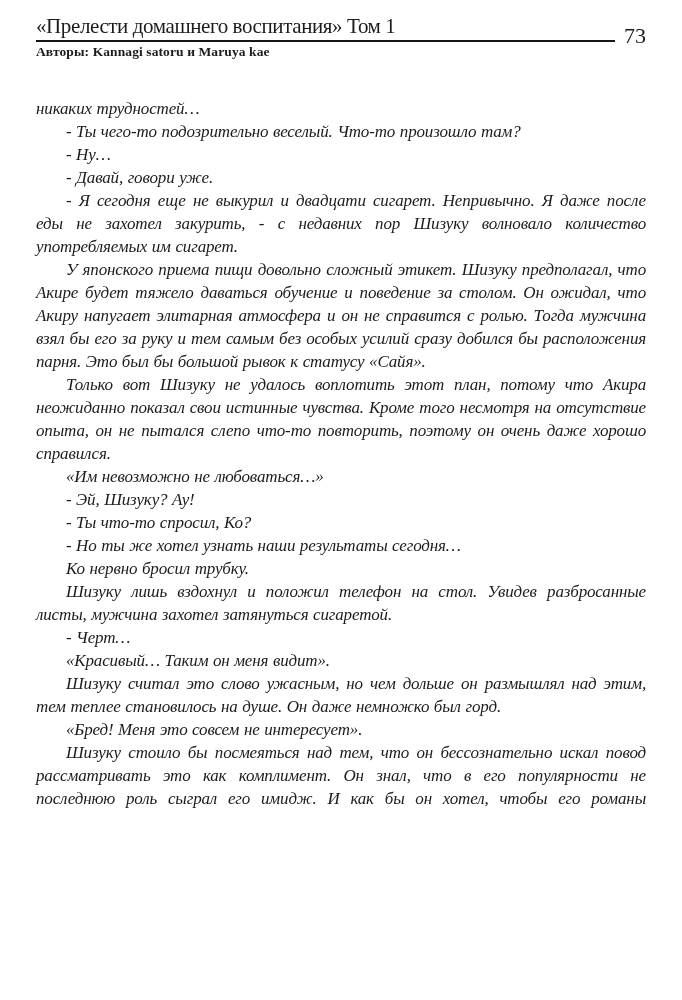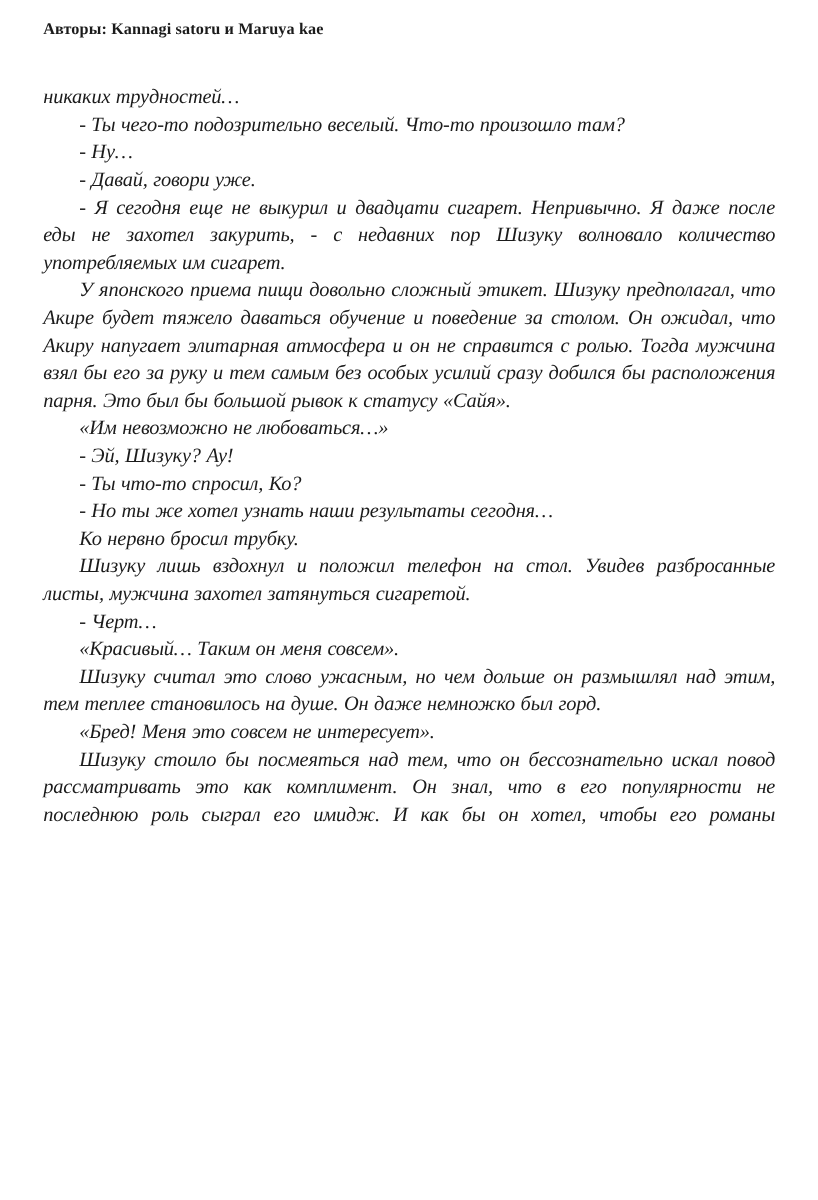--- a/index.html
+++ b/index.html
@@ -63,36 +63,43 @@
   }
   .content p.no-indent { text-indent: 0; }
   .content p.justify-last { text-align-last: justify; }
 </style>
 </head>
 <body>
 
 <div class="page">
 
   <div class="header">
+    <div class="header-row">
+      <div class="title-wrap">
+        <div class="page-title">«Прелести домашнего воспитания» Том 1</div>
+      </div>
+      <div class="page-number">73</div>
+    </div>
     <div class="authors">Авторы: Kannagi satoru и Maruya kae</div>
   </div>
 
   <div class="content">
     <p class="no-indent">никаких трудностей…</p>
     <p>- Ты чего-то подозрительно веселый. Что-то произошло там?</p>
     <p>- Ну…</p>
     <p>- Давай, говори уже.</p>
     <p>- Я сегодня еще не выкурил и двадцати сигарет. Непривычно. Я даже после еды не захотел закурить, - с недавних пор Шизуку волновало количество употребляемых им сигарет.</p>
     <p>У японского приема пищи довольно сложный этикет. Шизуку предполагал, что Акире будет тяжело даваться обучение и поведение за столом. Он ожидал, что Акиру напугает элитарная атмосфера и он не справится с ролью. Тогда мужчина взял бы его за руку и тем самым без особых усилий сразу добился бы расположения парня. Это был бы большой рывок к статусу «Сайя».</p>
+    <p>Только вот Шизуку не удалось воплотить этот план, потому что Акира неожиданно показал свои истинные чувства. Кроме того несмотря на отсутствие опыта, он не пытался слепо что-то повторить, поэтому он очень даже хорошо справился.</p>
     <p>«Им невозможно не любоваться…»</p>
     <p>- Эй, Шизуку? Ау!</p>
     <p>- Ты что-то спросил, Ко?</p>
     <p>- Но ты же хотел узнать наши результаты сегодня…</p>
     <p>Ко нервно бросил трубку.</p>
     <p>Шизуку лишь вздохнул и положил телефон на стол. Увидев разбросанные листы, мужчина захотел затянуться сигаретой.</p>
     <p>- Черт…</p>
-    <p>«Красивый… Таким он меня совсем».</p>
+    <p>«Красивый… Таким он меня видит».</p>
     <p>Шизуку считал это слово ужасным, но чем дольше он размышлял над этим, тем теплее становилось на душе. Он даже немножко был горд.</p>
     <p>«Бред! Меня это совсем не интересует».</p>
     <p class="justify-last">Шизуку стоило бы посмеяться над тем, что он бессознательно искал повод рассматривать это как комплимент. Он знал, что в его популярности не последнюю роль сыграл его имидж. И как бы он хотел, чтобы его романы</p>
   </div>
 
 </div>
 
 </body></html>

